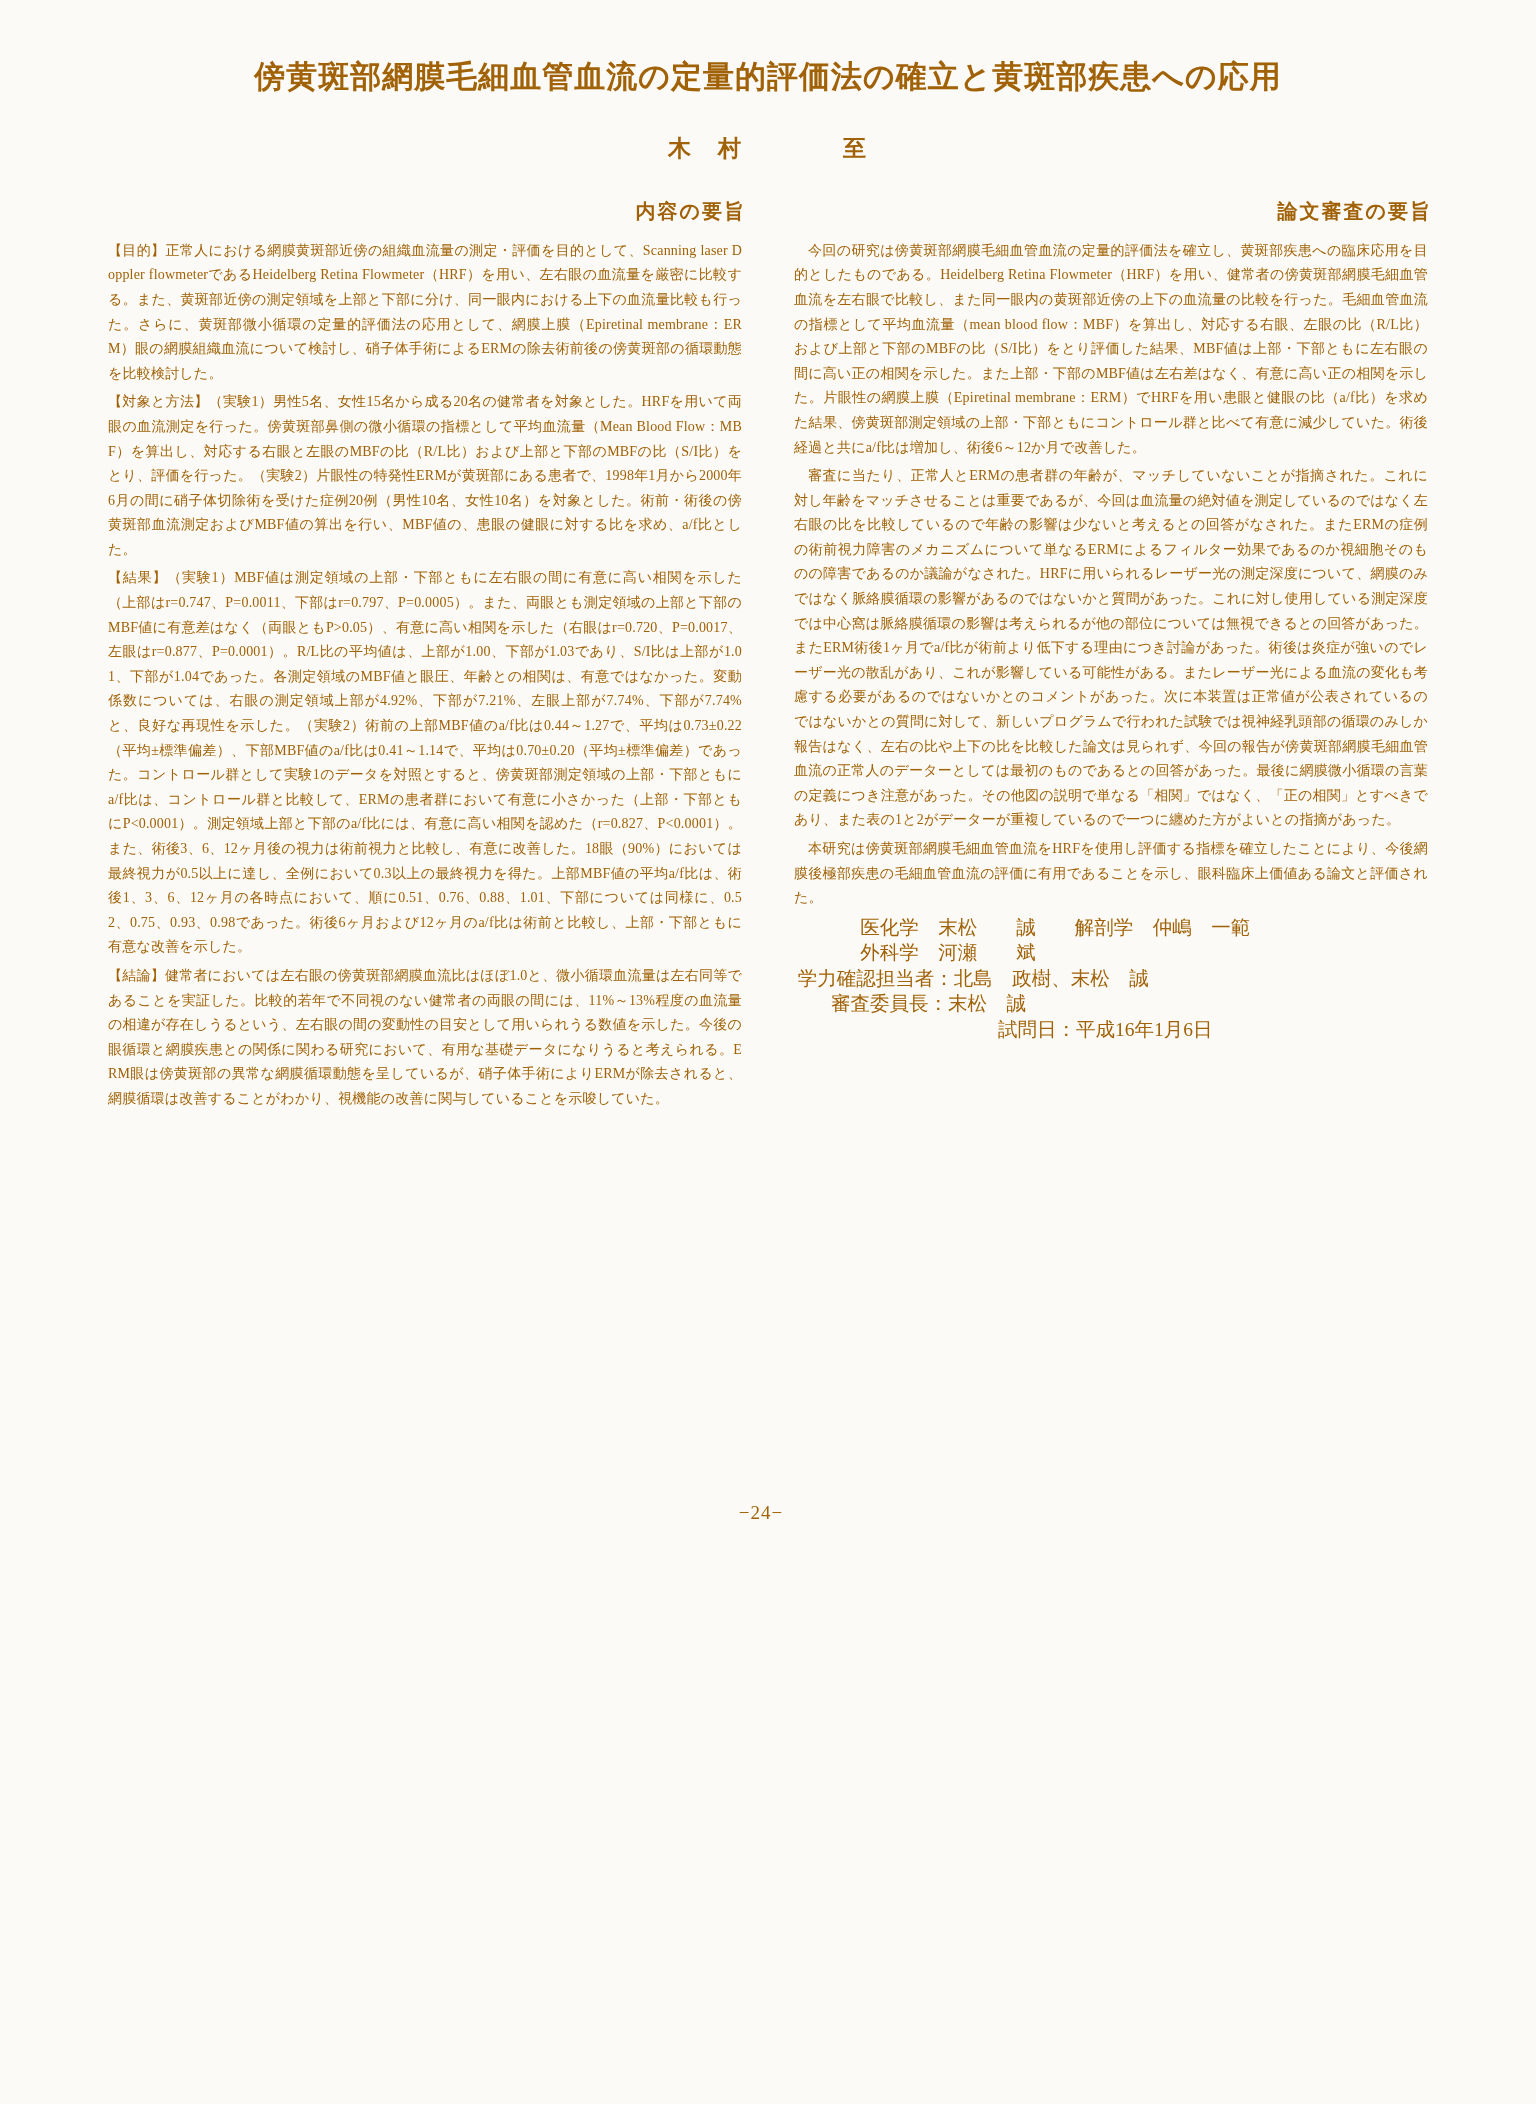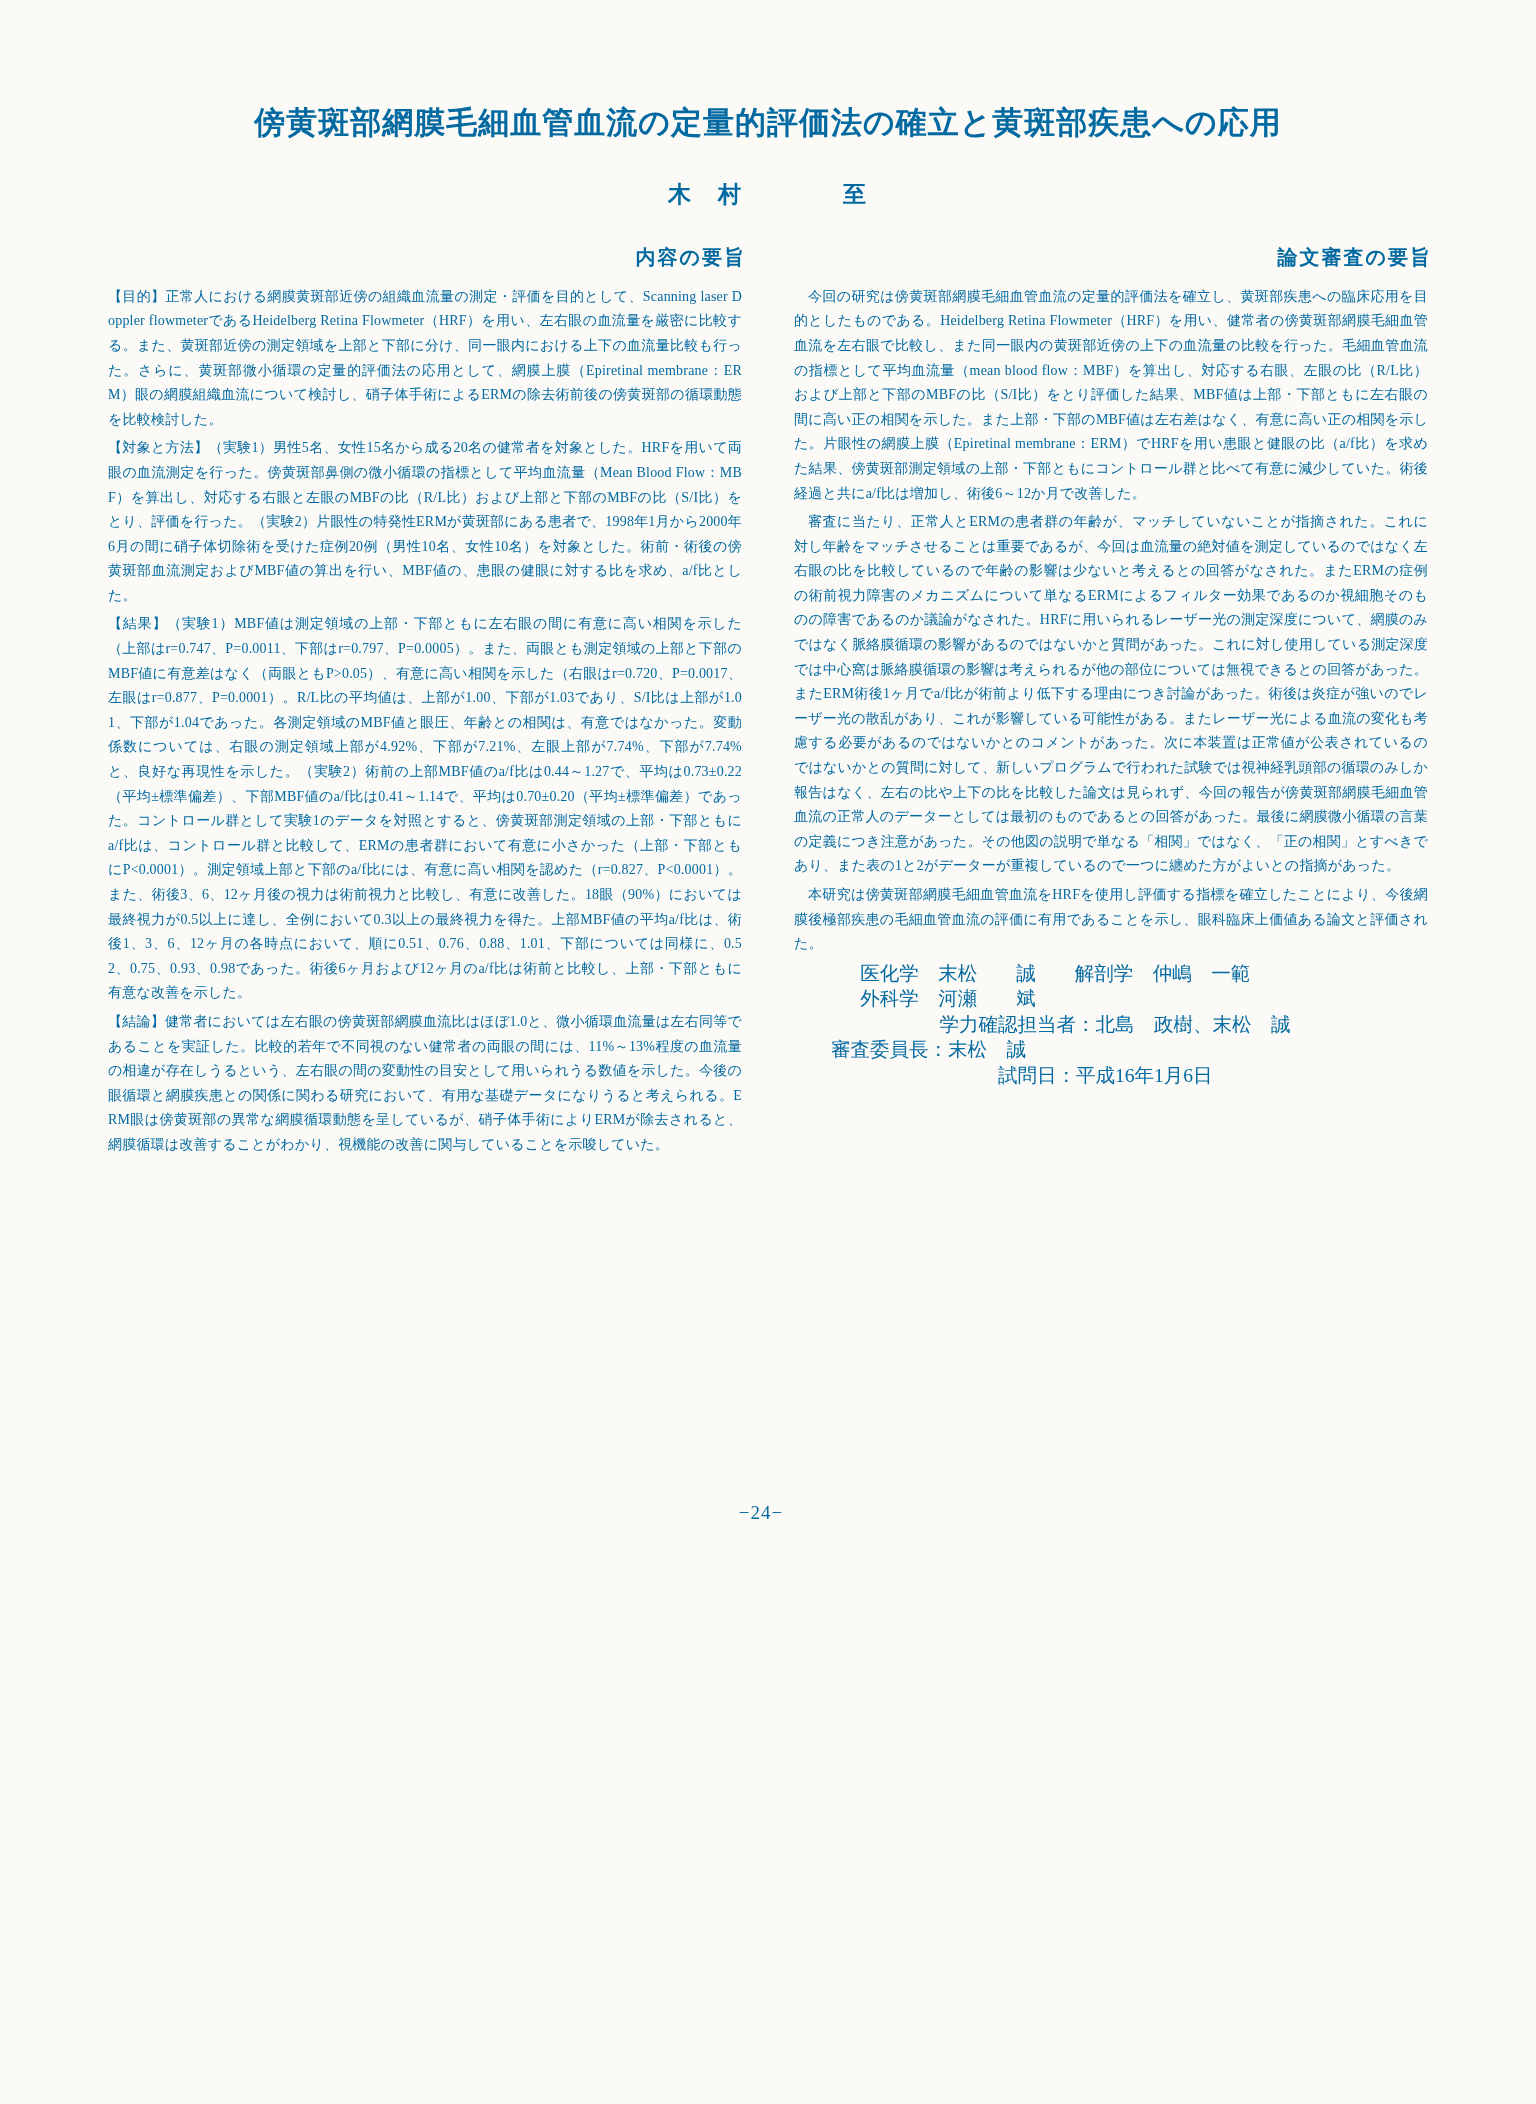--- a/index.html
+++ b/index.html
@@ -6,24 +6,24 @@
     margin: 0;
     padding: 0;
     background: #e9e7e2;
   }
   .page {
     position: relative;
     width: 1536px;
     height: 2104px;
     margin: 0 auto;
     background: #fbfaf6;
-    color: #0369a1;
+    color: #a16207;
     font-family: "Liberation Serif", "DejaVu Serif", serif;
     box-sizing: border-box;
-    padding: 104px 104px 0 104px;
+    padding: 58px 104px 0 104px;
     overflow: hidden;
   }
   .doc-title {
     margin: 0;
     text-align: center;
     font-size: 31px;
     font-weight: 600;
     letter-spacing: 1px;
     line-height: 1.25;
   }
@@ -62,21 +62,21 @@
     text-indent: 1em;
   }
   .committee {
     font-size: 19.5px;
     line-height: 25.5px;
   }
   .committee .c-line { white-space: pre-wrap; }
   .committee .c1 { padding-left: 1.5em; }
   .committee .c2 { padding-left: 3.6em; }
   .committee .c3 { padding-left: 3.6em; }
-  .committee .c4 { padding-left: 0.4em; text-align: center; }
+  .committee .c4 { padding-left: 0.4em; }
   .committee .c5 { padding-left: 2.1em; }
   .committee .c6 { text-align: center; padding-right: 0.6em; }
   .page-footer {
     position: absolute;
     left: 0;
     right: 14px;
     top: 1502px;
     text-align: center;
     font-size: 19px;
     letter-spacing: 1px;

